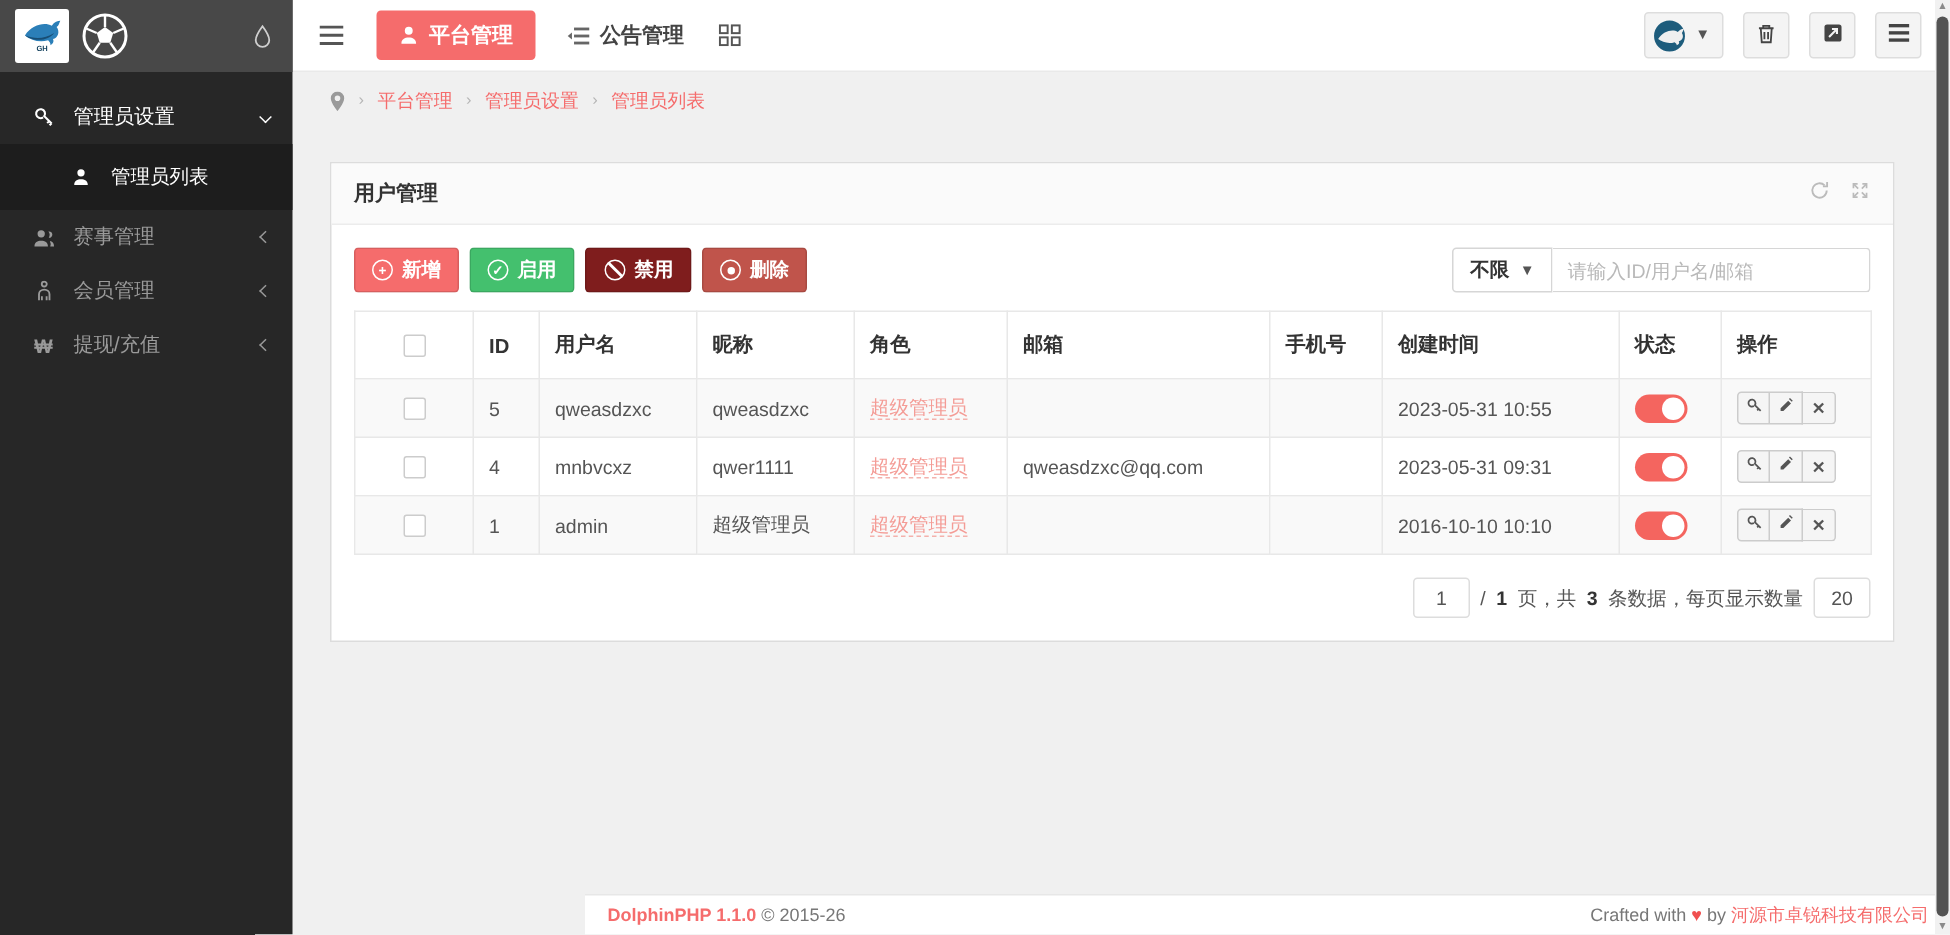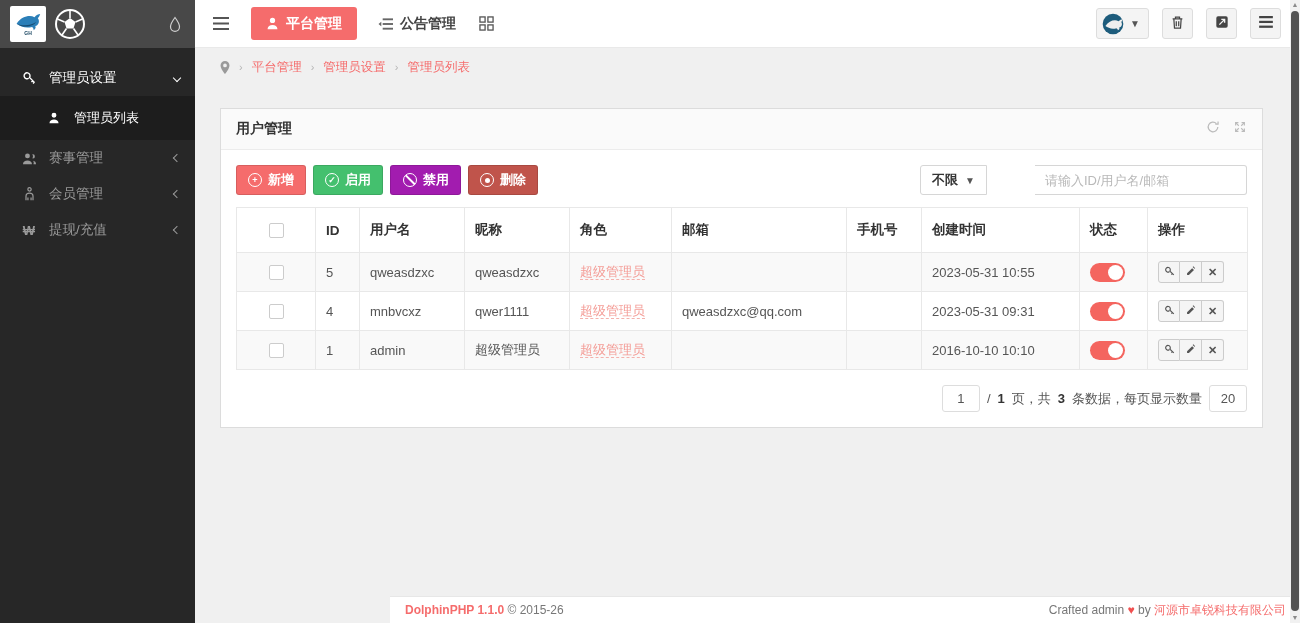--- a/index.html
+++ b/index.html
@@ -54,27 +54,27 @@
   .panel-title { font-size:14px; font-weight:bold; color:#333; }
   .panel-tools { margin-left:auto; display:flex; gap:13px; color:#bbb; }
   .panel-tools span { cursor:pointer; display:flex; }
   .panel-body { padding:15px; }
 
   .toolbar { display:flex; align-items:flex-start; }
   .btn-row { display:flex; gap:7px; }
   .btn { height:30px; display:inline-flex; align-items:center; gap:6px; padding:0 11px; border-radius:3px; color:#fff; font-size:13px; font-weight:bold; border:1px solid rgba(0,0,0,.12); cursor:pointer; }
   .btn-add { background:#f56c6c; }
   .btn-enable { background:#44c06e; }
-  .btn-disable { background:#a21caf;padding-left:12px; }
+  .btn-disable { background:#7f1d1d;padding-left:12px; }
   .btn-delete { background:#c0544b; }
   .cico { width:14px; height:14px; border:1.5px solid #fff; border-radius:50%; display:inline-flex; align-items:center; justify-content:center; position:relative; font-size:9px; font-weight:bold; color:#fff; }
   .cico .slash { position:absolute; width:13px; height:1.6px; background:#fff; transform:rotate(45deg); }
   .cico .dot { width:5px; height:5px; border-radius:50%; background:#fff; }
 
-  .search-group { margin-left:auto; display:flex;gap:48px; }
+  .search-group { margin-left:auto; display:flex; }
   .filter-btn { height:30px; background:#fff; border:1px solid #d6d6d6; border-radius:3px 0 0 3px; display:flex; align-items:center; gap:7px; padding:0 11px; font-size:13px; font-weight:bold; color:#333; cursor:pointer; }
   .search-input { width:212px; height:30px; border:1px solid #d6d6d6; border-left:none; border-radius:0 3px 3px 0; padding:0 10px; font-size:13px; color:#555; outline:none; font-family:inherit; }
   .search-input::placeholder { color:#b9b9b9; }
 
   table { width:100%; border-collapse:collapse; table-layout:fixed; margin-top:12px; }
   th,td { border:1px solid #e8e8e8; font-size:13px; text-align:left; overflow:hidden; white-space:nowrap; }
   th { padding:13px 10px; color:#333; font-size:13.5px; }
   td { padding:8px 10px; color:#555; height:37px; }
   tbody tr:nth-child(odd) { background:#f9f9f9; }
   .c-center { text-align:center; }
@@ -456,21 +456,21 @@
       </div>
     </div>
   </div>
 
   <div class="footer">
     <span>
       <span class="brand">DolphinPHP 1.1.0</span>
       <span>© 2015-26</span>
     </span>
     <span>
-      <span>Crafted admin</span>
+      <span>Crafted with</span>
       <span class="heart">♥</span>
       <span>by</span>
       <a class="company">河源市卓锐科技有限公司</a>
     </span>
   </div>
 </div>
 
 <div class="scrollbar">
   <span class="sb-arrow" style="top:0">▲</span>
   <div class="sb-thumb"></div>

